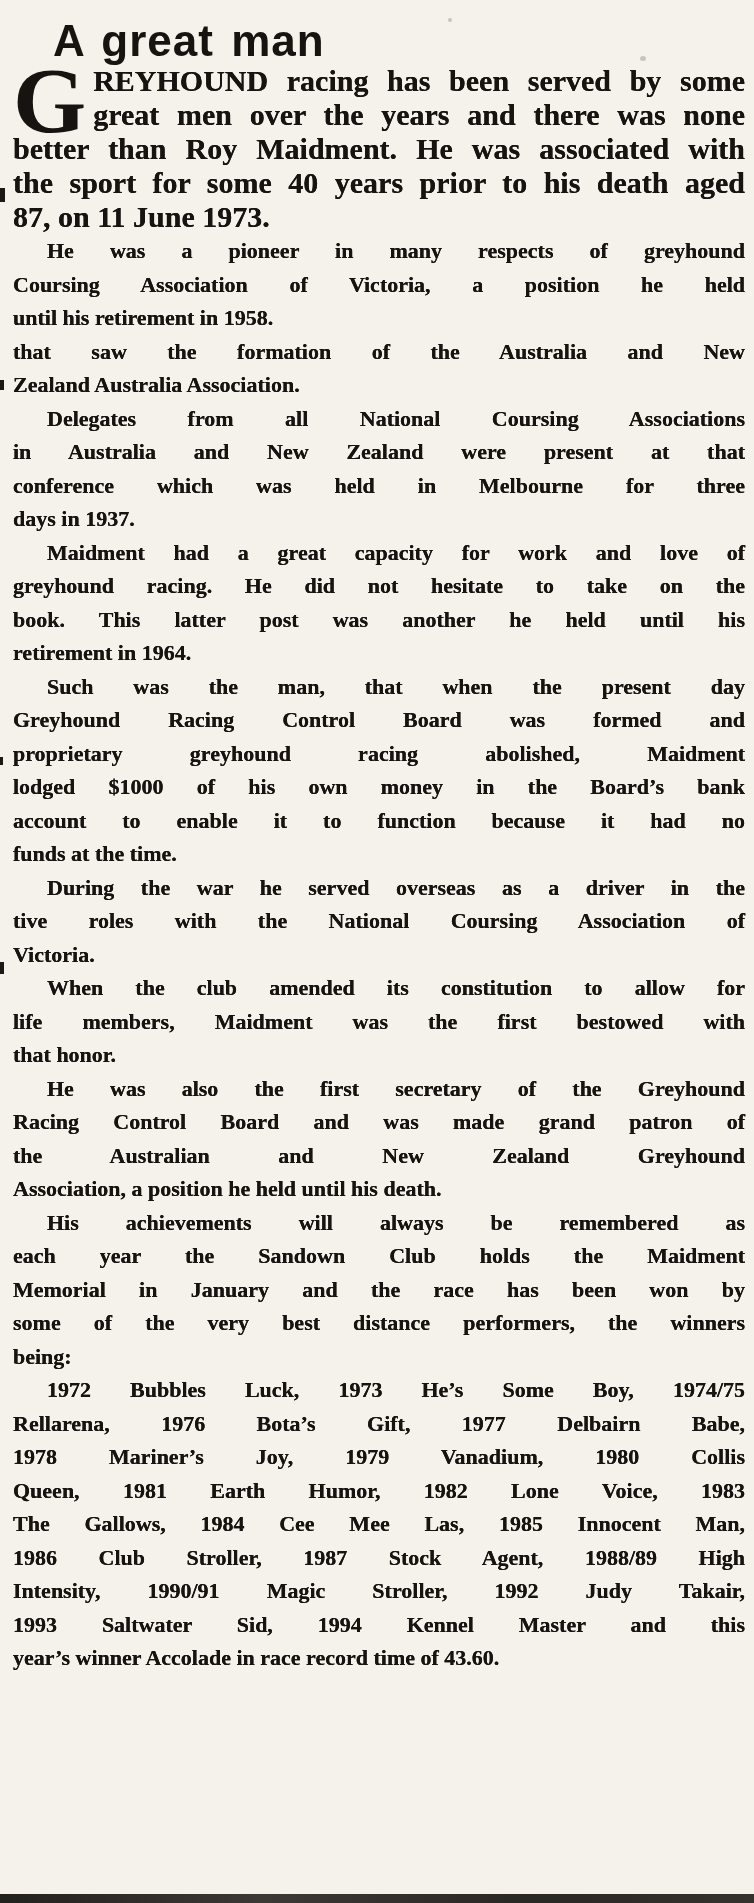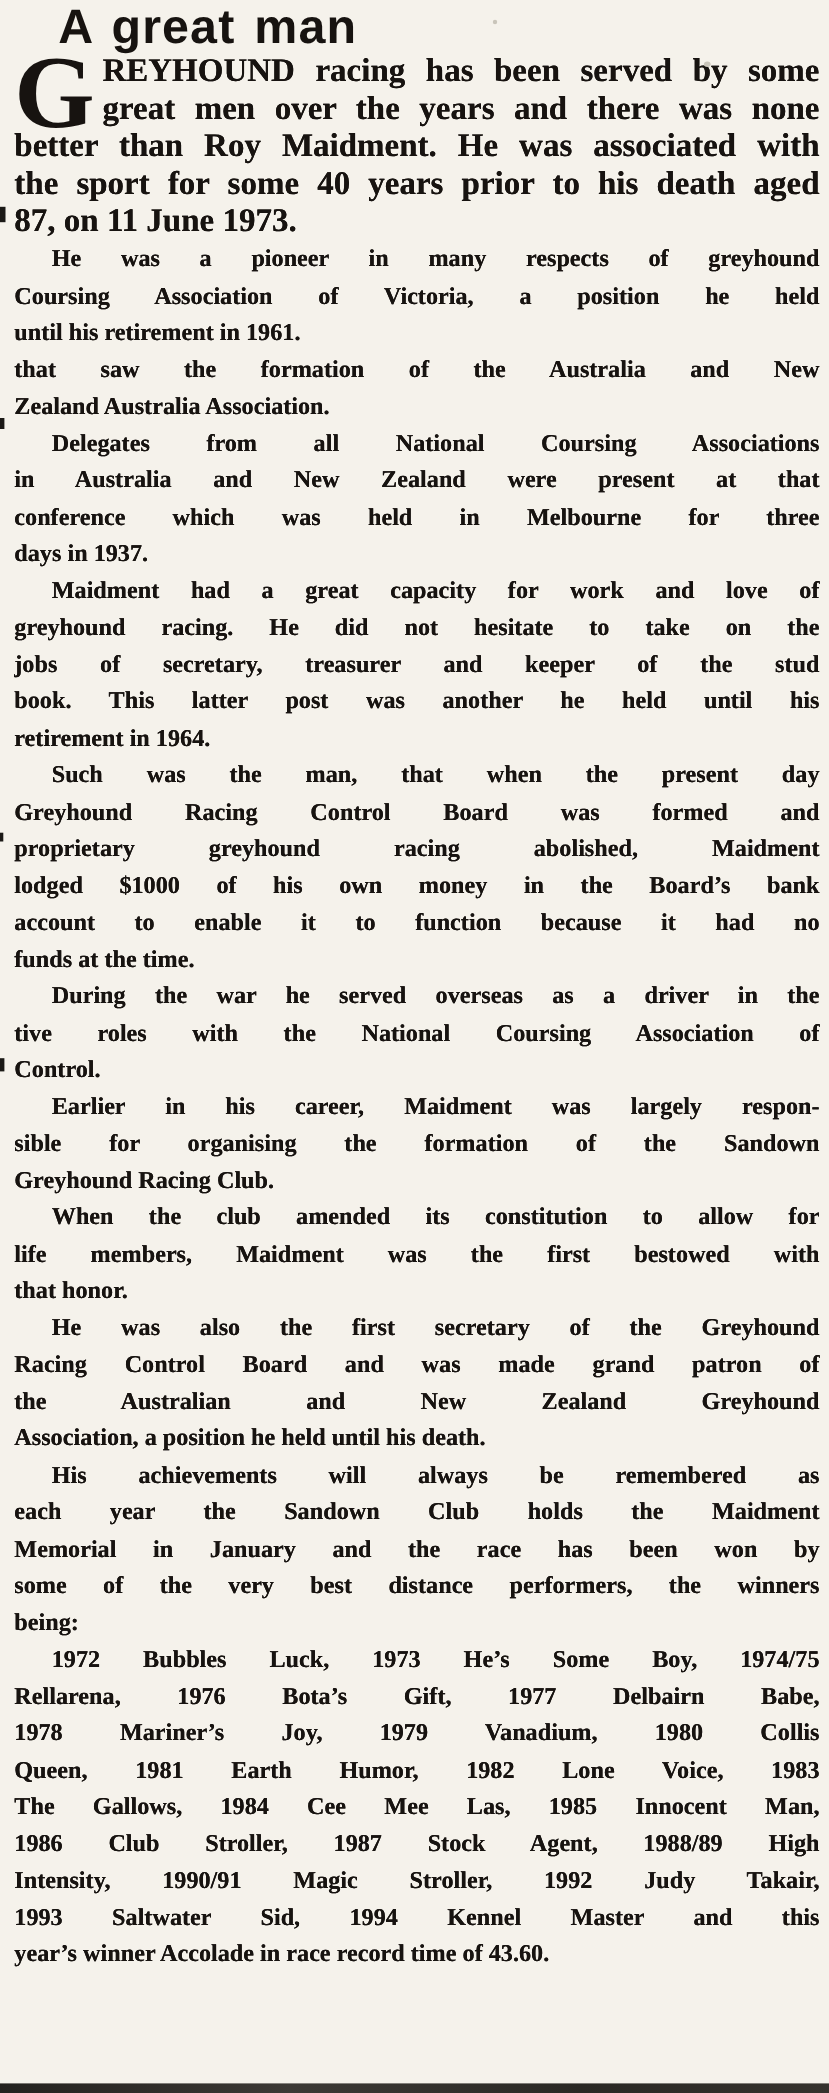--- a/index.html
+++ b/index.html
@@ -13,21 +13,21 @@
     width:754px;height:1903px;
     background:var(--paper);
     color:var(--ink);
     overflow:hidden;
     position:relative;
     font-family:"Liberation Serif", serif;
   }
   .page{
     position:relative;
     width:754px;height:1903px;
-    padding:2px 9px 0 13px;
+    padding:18px 9px 0 13px;
   }
   .headline{
     font-family:"Liberation Sans", sans-serif;
     font-weight:700;
     font-size:44px;
     line-height:46px;
     letter-spacing:1px;
     word-spacing:4px;
     margin:0 0 0 40px;
     color:var(--ink);
@@ -98,56 +98,50 @@
       <div class="line">better than Roy Maidment. He was associated with</div>
       <div class="line">the sport for some 40 years prior to his death aged</div>
       <div class="line last">87, on 11 June 1973.</div>
     </div>
 
   <div class="body-text">
 
   <div class="para">
         <div class="line indent">He was a pioneer in many respects of greyhound</div>
         <div class="line">Coursing Association of Victoria, a position he held</div>
-        <div class="line last">until his retirement in 1961.</div>
+        <div class="line last">until his retirement in 1958.</div>
       </div>
       <div class="para">
         <div class="line">that saw the formation of the Australia and New</div>
         <div class="line last">Zealand Australia Association.</div>
       </div>
       <div class="para">
         <div class="line indent">Delegates from all National Coursing Associations</div>
         <div class="line">in Australia and New Zealand were present at that</div>
         <div class="line">conference which was held in Melbourne for three</div>
         <div class="line last">days in 1937.</div>
       </div>
       <div class="para">
         <div class="line indent">Maidment had a great capacity for work and love of</div>
         <div class="line">greyhound racing. He did not hesitate to take on the</div>
-        <div class="line">jobs of secretary, treasurer and keeper of the stud</div>
         <div class="line">book. This latter post was another he held until his</div>
         <div class="line last">retirement in 1964.</div>
       </div>
       <div class="para">
         <div class="line indent">Such was the man, that when the present day</div>
         <div class="line">Greyhound Racing Control Board was formed and</div>
         <div class="line">proprietary greyhound racing abolished, Maidment</div>
         <div class="line">lodged $1000 of his own money in the Board’s bank</div>
         <div class="line">account to enable it to function because it had no</div>
         <div class="line last">funds at the time.</div>
       </div>
       <div class="para">
         <div class="line indent">During the war he served overseas as a driver in the</div>
         <div class="line">tive roles with the National Coursing Association of</div>
-        <div class="line last">Control.</div>
-      </div>
-      <div class="para">
-        <div class="line indent">Earlier in his career, Maidment was largely respon-</div>
-        <div class="line">sible for organising the formation of the Sandown</div>
-        <div class="line last">Greyhound Racing Club.</div>
+        <div class="line last">Victoria.</div>
       </div>
       <div class="para">
         <div class="line indent">When the club amended its constitution to allow for</div>
         <div class="line">life members, Maidment was the first bestowed with</div>
         <div class="line last">that honor.</div>
       </div>
       <div class="para">
         <div class="line indent">He was also the first secretary of the Greyhound</div>
         <div class="line">Racing Control Board and was made grand patron of</div>
         <div class="line">the Australian and New Zealand Greyhound</div>

